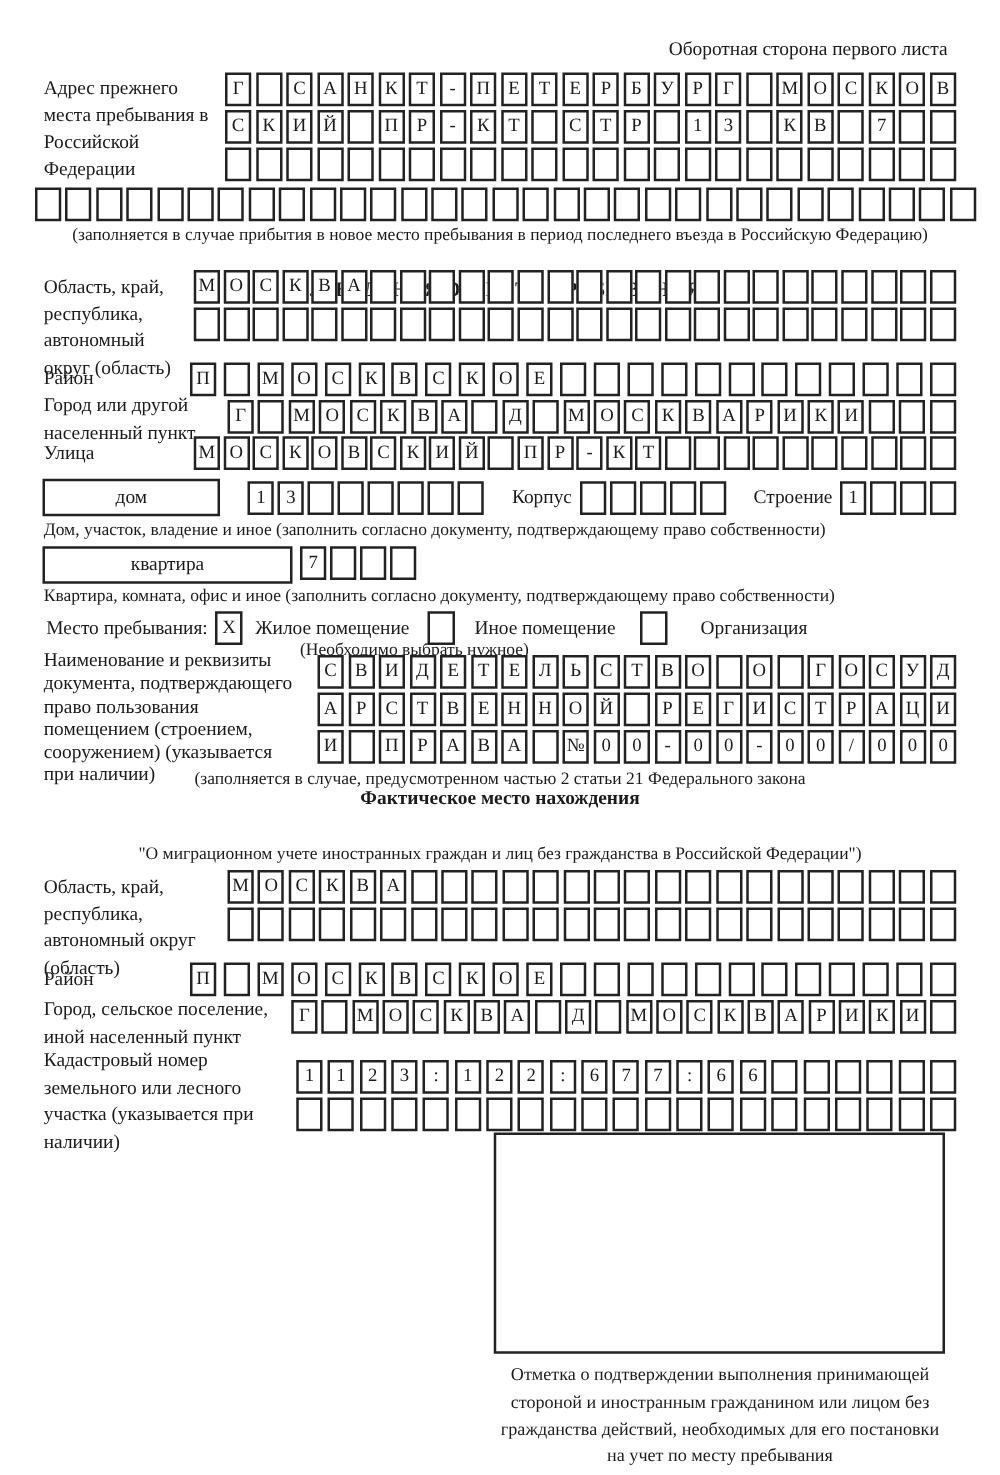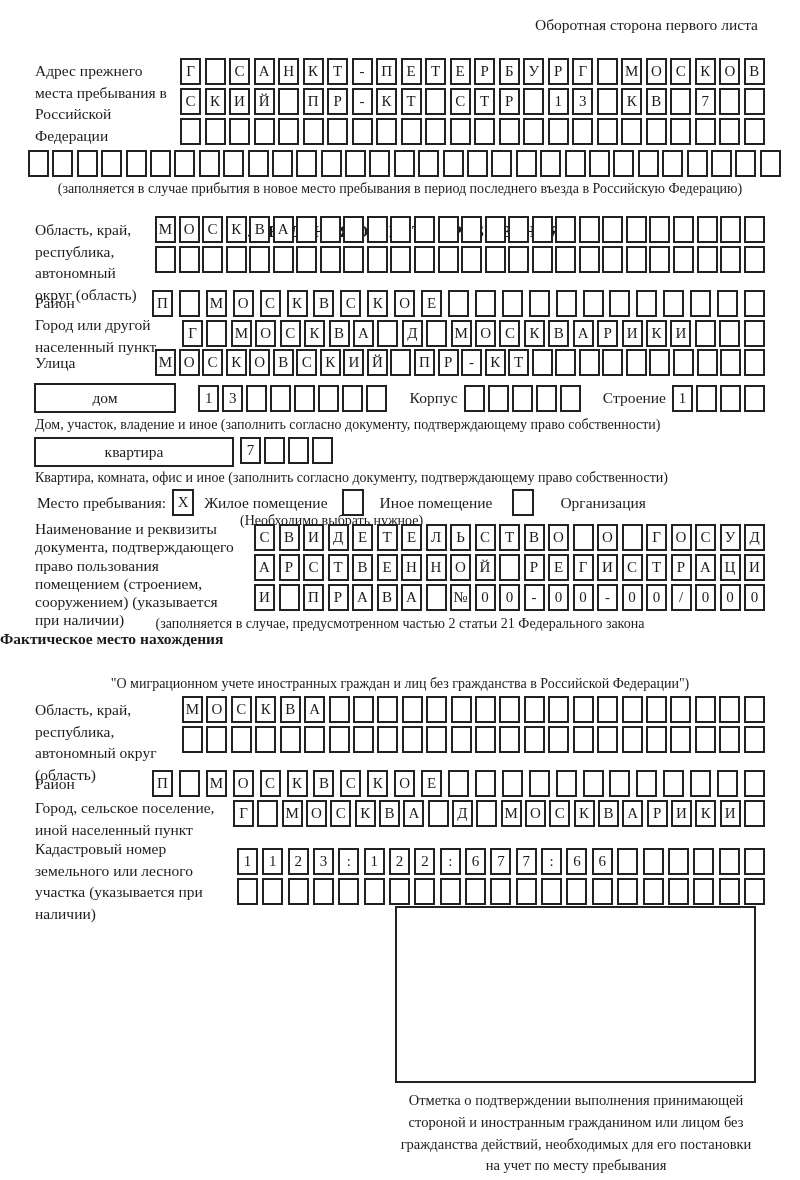--- a/index.html
+++ b/index.html
@@ -1,19 +1,19 @@
 <!DOCTYPE html>
 <html><head>
 <meta charset="utf-8">
 <style>
   html,body{margin:0;padding:0;background:#ffffff;}
   .page{position:relative;width:800px;height:1180px;background:#ffffff;color:#1b1b1b;
         font-family:"Liberation Serif","DejaVu Serif",serif;overflow:hidden;}
   .abs{position:absolute;}
-  .hdr{top:16px;right:42px;font-size:15.5px;}
+  .hdr{top:31px;right:42px;font-size:15.5px;}
   .lbl{font-size:15.5px;line-height:1.4;}
   .note{font-size:14px;}
   .title{width:800px;text-align:center;font-weight:bold;font-size:16.5px;letter-spacing:.2px;}
   .boxes{display:flex;justify-content:space-between;}
   .cells{display:flex;gap:3px;}
   .cbox{box-sizing:border-box;flex:0 0 21px;width:21px;height:27px;border:2px solid #222;
         display:flex;align-items:center;justify-content:center;
         font-size:15px;font-family:"Liberation Serif","DejaVu Serif",serif;background:#fff;}
   .chk{flex-basis:22px;width:22px;}
   .bigbox{box-sizing:border-box;border:2px solid #222;height:30px;display:flex;
@@ -47,21 +47,21 @@
   .r-stay{top:489px;left:37px;display:flex;align-items:center;}
   .stay-lbl{font-size:15.5px;}
   .ml6{margin-left:6px;}.ml10{margin-left:10px;}.ml14{margin-left:14px;}
   .ml16{margin-left:16px;}.ml20{margin-left:20px;}.ml26{margin-left:26px;}
   .n-stay{top:513px;left:240px;}
   .lbl-doc{top:520px;left:35px;width:208px;line-height:1.18;}
   .r-doc1{top:524px;left:254px;width:511px;}
   .r-doc2{top:554px;left:254px;width:511px;}
   .r-doc3{top:584px;left:254px;width:511px;}
   
-  .factt{top:630px;width:800px;font-weight:bold;font-size:15.5px;}
+  .factt{top:630px;width:800px;text-align:center;font-weight:bold;font-size:15.5px;}
   .n-fact1{top:616px;width:800px;text-align:center;}
   .n-fact2{top:676px;width:800px;text-align:center;}
   .lbl-reg2{top:699px;left:35px;width:145px;}
   .r-reg2a{top:696px;left:182px;width:583px;}
   .r-reg2b{top:726px;left:182px;width:583px;}
   .lbl-dis2{top:773px;left:35px;width:130px;}
   .r-dis2{top:770px;left:152px;width:613px;}
   .lbl-city2{top:797px;left:35px;width:196px;}
   .r-city2{top:800px;left:233px;width:532px;}
   .lbl-cad{top:838px;left:35px;width:198px;}

